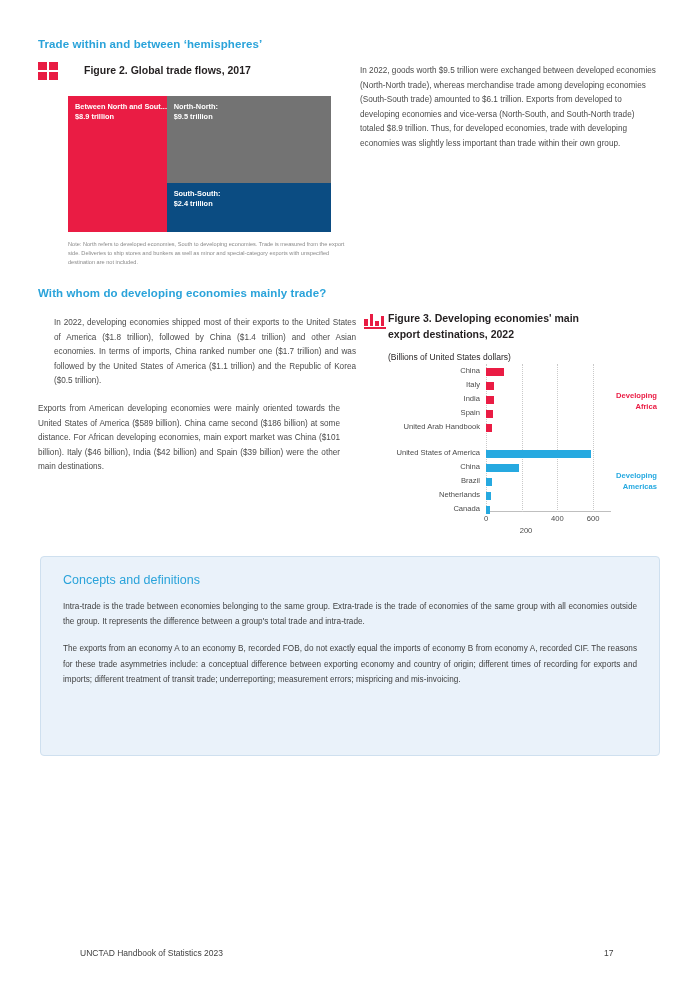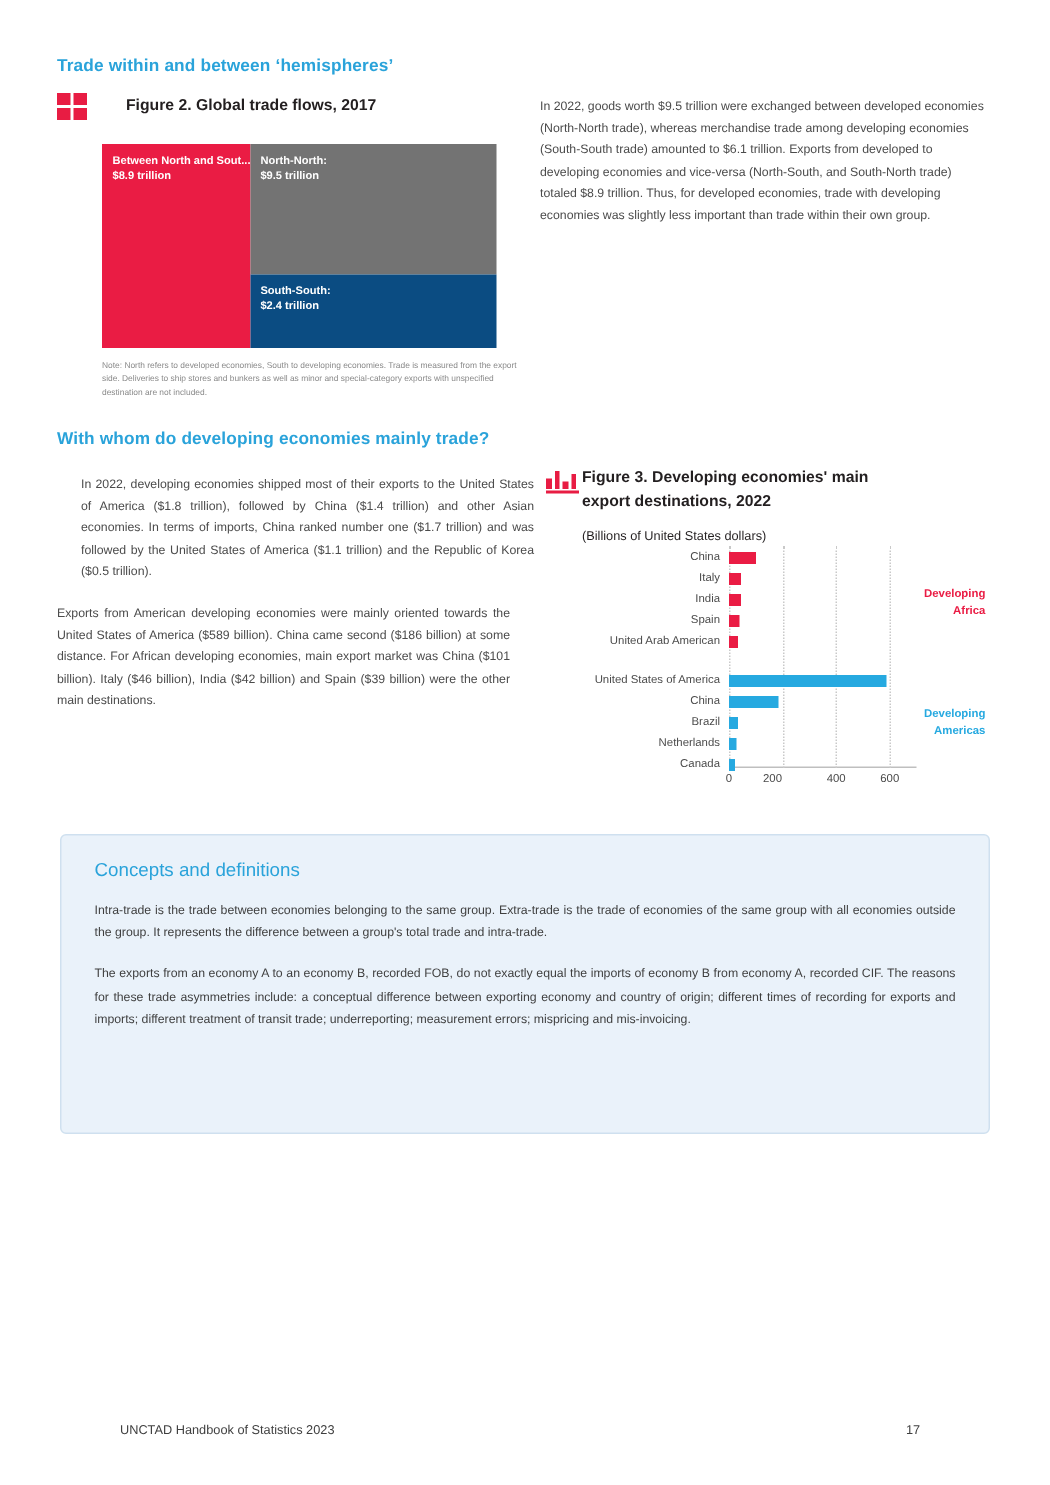--- a/index.html
+++ b/index.html
@@ -304,21 +304,21 @@
         <div class="bar-row" style="top: 32px;">
           <div class="bar" style="width: 7.5px; background: rgb(234, 28, 68);"></div>
           <div class="bar-label">India</div>
         </div>
         <div class="bar-row" style="top: 46px;">
           <div class="bar" style="width: 6.96429px; background: rgb(234, 28, 68);"></div>
           <div class="bar-label">Spain</div>
         </div>
         <div class="bar-row" style="top: 60px;">
           <div class="bar" style="width: 6.25px; background: rgb(234, 28, 68);"></div>
-          <div class="bar-label">United Arab American</div>
+          <div class="bar-label">United Arab Handbook</div>
         </div>
         <div class="bar-row" style="top: 86px;">
           <div class="bar" style="width: 105.179px; background: rgb(38, 169, 224);"></div>
           <div class="bar-label">United States of America</div>
         </div>
         <div class="bar-row" style="top: 100px;">
           <div class="bar" style="width: 33.2143px; background: rgb(38, 169, 224);"></div>
           <div class="bar-label">China</div>
         </div>
         <div class="bar-row" style="top: 114px;">
@@ -336,21 +336,21 @@
       </div>
     <div class="series-legend" id="legend-africa">
         <div>Developing</div>
         <div>Africa</div>
       </div>
     <div class="series-legend" id="legend-americas">
         <div>Developing</div>
         <div>Americas</div>
       </div>
   <div class="tick-label" style="left: 98px;">0</div>
-      <div class="tick-label" style="left: 127px;">200</div>
+      <div class="tick-label" style="left: 138px; margin-top: 12px;">200</div>
       <div class="tick-label" style="left: 169.429px;">400</div>
       <div class="tick-label" style="left: 205.143px;">600</div>
     </div>
 
   <div id="concepts-box">
     <div id="concepts-title">Concepts and definitions</div>
     <div id="concepts-body">
         <p class="concepts-para">Intra-trade is the trade between economies belonging to the same group. Extra-trade is the trade of economies of the same group with all economies outside the group. It represents the difference between a group's total trade and intra-trade.</p>
         <p class="concepts-para">The exports from an economy A to an economy B, recorded FOB, do not exactly equal the imports of economy B from economy A, recorded CIF. The reasons for these trade asymmetries include: a conceptual difference between exporting economy and country of origin; different times of recording for exports and imports; different treatment of transit trade; underreporting; measurement errors; mispricing and mis-invoicing.</p>
       </div>

